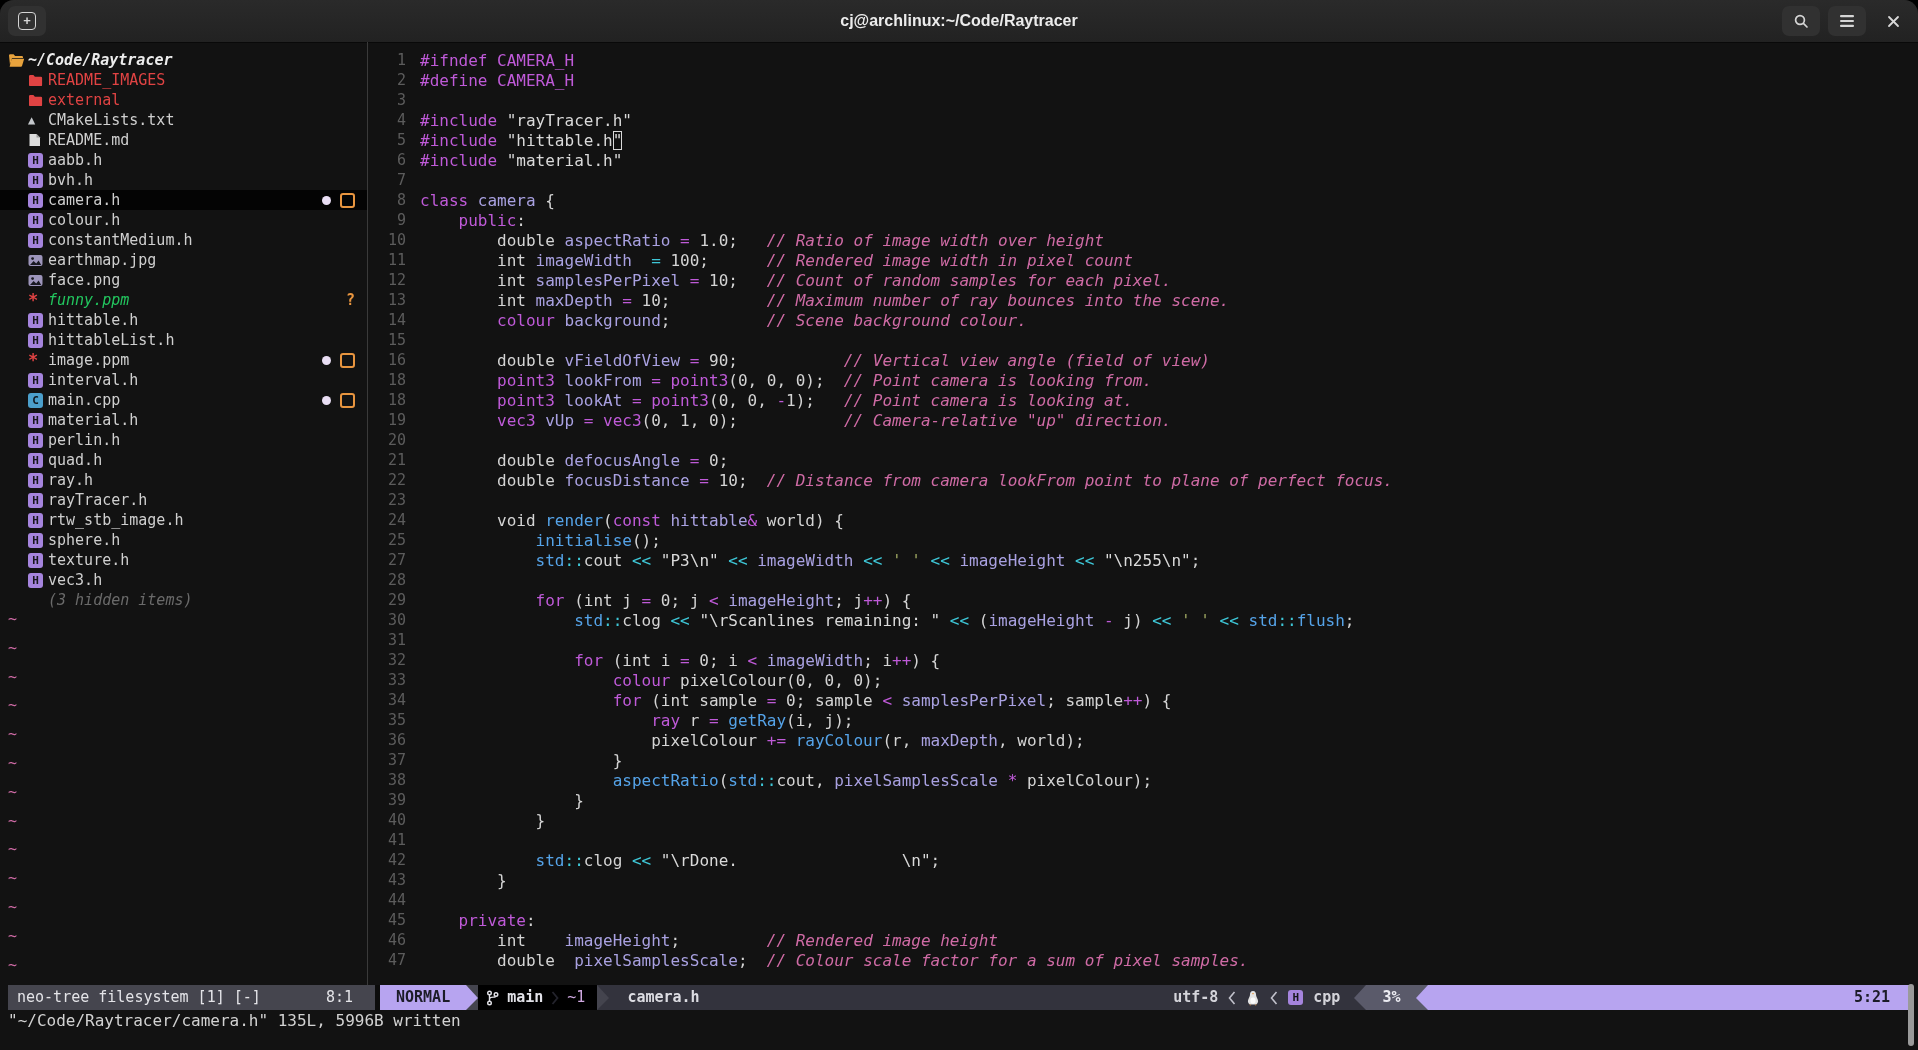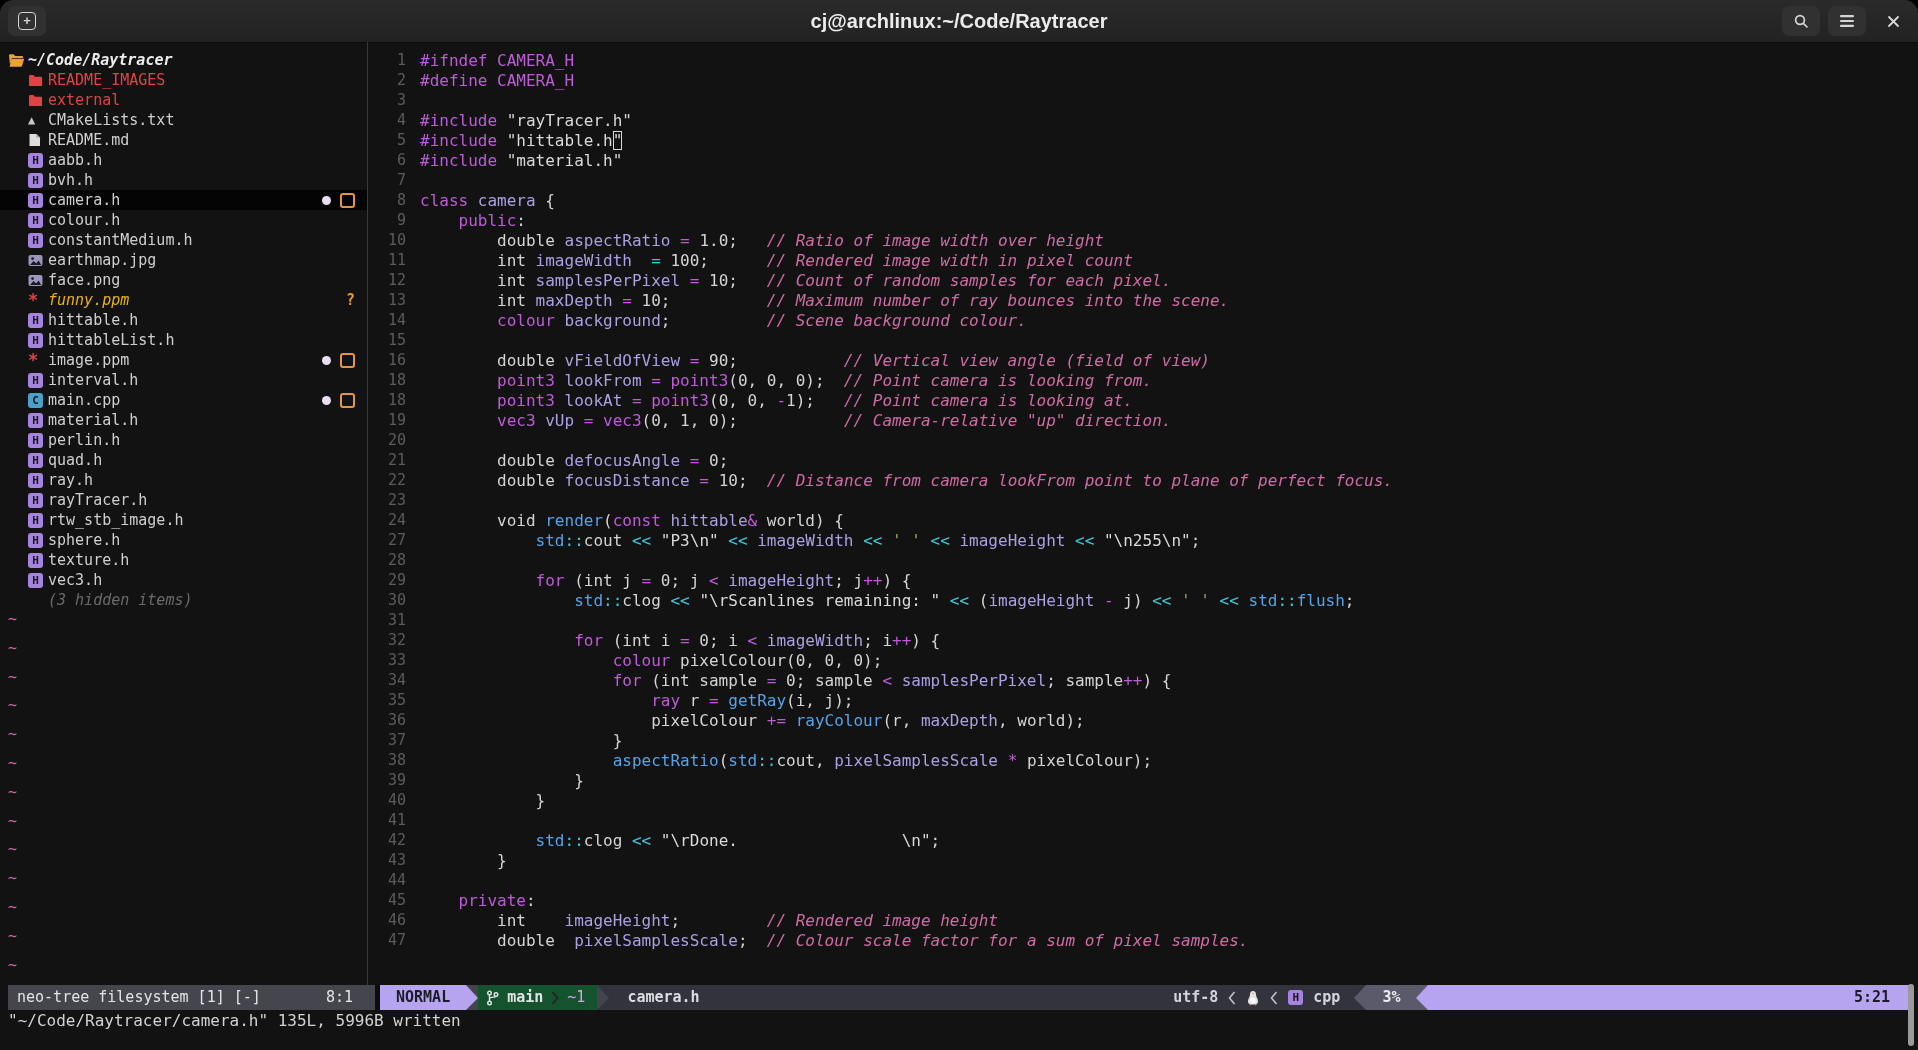--- a/index.html
+++ b/index.html
@@ -1,41 +1,41 @@
 <!DOCTYPE html>
 <html><head>
 <meta charset="utf-8">
 <style>
   html,body{margin:0;padding:0;background:#000;}
   body{width:1918px;height:1050px;overflow:hidden;font-family:"DejaVu Sans Mono",monospace;}
   .screen{position:absolute;top:0;left:0;width:1918px;height:1050px;background:#121212;border-radius:14px 14px 0 0;overflow:hidden;}
   
   .titlebar{position:absolute;top:0;left:0;right:0;height:42px;background:linear-gradient(#2a2a2a,#222222);border-bottom:1px solid #090909;display:flex;align-items:center;}
-  .tb-title{position:absolute;left:0;right:0;text-align:center;font-family:"Liberation Sans",sans-serif;font-weight:bold;font-size:20px;color:#ececec;pointer-events:none;}
+  .tb-title{position:absolute;left:0;right:0;text-align:center;font-family:"Liberation Sans",sans-serif;font-weight:bold;font-size:16px;color:#ececec;pointer-events:none;}
   .tb-btn{width:38px;height:30px;border-radius:7px;background:#313131;display:flex;align-items:center;justify-content:center;margin-left:8px;}
   .tb-btn.plain{background:transparent;}
   .plusbox{width:16px;height:16px;border:1.5px solid #d5d5d5;border-radius:4px;color:#d5d5d5;font-size:13px;line-height:15px;text-align:center;font-weight:bold;font-family:"Liberation Sans",sans-serif;}
   .tb-right{position:absolute;right:6px;display:flex;align-items:center;}
   
   .sidebar{position:absolute;left:0;top:42px;width:367px;height:943px;padding-top:8px;box-sizing:border-box;}
   .vsep{position:absolute;left:367px;top:42px;width:1px;height:943px;background:#3a3a3a;}
   .editor{position:absolute;left:368px;top:42px;right:0;height:943px;padding-top:8px;box-sizing:border-box;overflow:hidden;}
   .tree-row{display:flex;align-items:center;height:20px;font-size:15px;color:#cfcfcf;white-space:pre;padding-left:28px;box-sizing:border-box;}
   .tree-row.depth0{padding-left:8px;}
   .tree-row.sel{background:#040404;}
   .tree-ico{width:20px;flex:none;display:flex;align-items:center;justify-content:flex-start;}
   .badge{width:15px;height:15px;border-radius:3px;font-size:11px;font-weight:bold;display:flex;align-items:center;justify-content:center;}
   .badge.h{background:#a584dd;color:#17171c;}
   .badge.c{background:#4b9fcb;color:#10161c;}
   .ast{color:#e04343;font-weight:bold;font-size:17px;line-height:14px;}
   .tri{color:#c4c8cc;font-size:12px;}
   .lbl{flex:0 1 auto;}
   .lbl.root{color:#ececec;font-weight:bold;font-style:italic;}
   .lbl.red{color:#e04343;}
-  .lbl.orange{color:#eab308;font-style:italic;}
+  .lbl.orange{color:#22c55e;font-style:italic;}
   .lbl.muted{color:#6a6a6a;font-style:italic;}
   .mks{margin-left:auto;display:flex;align-items:center;gap:9px;padding-right:12px;}
   .mk-dot{width:9px;height:9px;border-radius:50%;background:#e9def4;}
   .mk-sq{width:11px;height:11px;border:2px solid #e8953f;border-radius:3px;}
   .mk-q{color:#e8953f;font-weight:bold;font-size:15px;}
   .tilde{position:absolute;left:8px;color:#cf6ba5;font-size:15px;height:20px;line-height:20px;}
   
   .code-row{display:flex;align-items:center;height:20px;white-space:pre;font-size:16px;color:#d4d4d4;}
   .lnum{width:38px;flex:none;text-align:right;color:#5c5c5c;margin-right:14px;font-size:15px;}
   .c-mg{color:#bf5ad8;}
@@ -50,21 +50,21 @@
   
   .statusline{position:absolute;left:8px;top:985px;height:25px;width:1902px;display:flex;align-items:stretch;font-size:15px;line-height:25px;}
   .sl-left{width:367px;flex:none;background:#45454e;color:#e4e4e8;display:flex;align-items:center;padding-left:9px;box-sizing:border-box;white-space:pre;}
   .sl-left .sl-pos{margin-left:auto;margin-right:22px;}
   .sl-gap{width:5px;flex:none;background:#0c0c0c;}
   .sl-mode{background:#b7a4f0;color:#1c1c28;font-weight:bold;padding:0 16px;flex:none;}
   .arr{width:0;height:0;flex:none;border-top:13px solid transparent;border-bottom:12px solid transparent;}
   .arr.r{border-left-width:12px;border-left-style:solid;}
   .arr.l{border-right-width:12px;border-right-style:solid;}
   .a-mode{border-left-color:#b7a4f0;background:#44444e;}
-  .sl-git{background:#14532d;display:flex;align-items:center;gap:8px;padding:0 12px 0 8px;flex:none;color:#e2e2e8;}
+  .sl-git{background:#000000;display:flex;align-items:center;gap:8px;padding:0 12px 0 8px;flex:none;color:#e2e2e8;}
   .sl-git .branch{font-weight:bold;}
   .sl-git .diff{color:#cfa8e0;}
   .a-git{border-left-color:#44444e;background:#33333d;}
   .sl-file{background:#33333d;color:#dcdce2;padding:0 18px;flex:none;font-weight:bold;}
   .sl-fill{flex:1;background:#33333d;}
   .sl-right{background:#33333d;color:#d4d4da;display:flex;align-items:center;gap:10px;padding:8px 14px;flex:none;font-weight:bold;}
   .a-pct{border-right-color:#5a5a6a;background:#33333d;}
   .sl-pct{background:#5a5a6a;color:#ececf2;padding:0 16px;flex:none;font-weight:bold;}
   .a-pos{border-right-color:#b7a4f0;background:#5a5a6a;}
   .sl-pospos{background:#b7a4f0;color:#1c1c28;font-weight:bold;padding:0 20px;flex:1;text-align:right;}
@@ -191,20 +191,21 @@
         <div class="code-row"><span class="lnum">15</span></div>
         <div class="code-row"><span class="lnum">16</span><span class="c-fg">        double </span><span class="c-vi">vFieldOfView</span><span class="c-mg"> = </span><span class="c-fg">90;           </span><span class="c-cm">// Vertical view angle (field of view)</span></div>
         <div class="code-row"><span class="lnum">18</span><span class="c-mg">        point3 </span><span class="c-vi">lookFrom</span><span class="c-mg"> = point3</span><span class="c-fg">(0, 0, 0);  </span><span class="c-cm">// Point camera is looking from.</span></div>
         <div class="code-row"><span class="lnum">18</span><span class="c-mg">        point3 </span><span class="c-vi">lookAt</span><span class="c-mg"> = point3</span><span class="c-fg">(0, 0, </span><span class="c-mg">-</span><span class="c-fg">1);   </span><span class="c-cm">// Point camera is looking at.</span></div>
         <div class="code-row"><span class="lnum">19</span><span class="c-mg">        vec3 </span><span class="c-vi">vUp</span><span class="c-mg"> = vec3</span><span class="c-fg">(0, 1, 0);           </span><span class="c-cm">// Camera-relative "up" direction.</span></div>
         <div class="code-row"><span class="lnum">20</span></div>
         <div class="code-row"><span class="lnum">21</span><span class="c-fg">        double </span><span class="c-vi">defocusAngle</span><span class="c-mg"> = </span><span class="c-fg">0;  </span></div>
         <div class="code-row"><span class="lnum">22</span><span class="c-fg">        double </span><span class="c-vi">focusDistance</span><span class="c-mg"> = </span><span class="c-fg">10;  </span><span class="c-cm">// Distance from camera lookFrom point to plane of perfect focus.</span></div>
         <div class="code-row"><span class="lnum">23</span></div>
         <div class="code-row"><span class="lnum">24</span><span class="c-fg">        void </span><span class="c-bl">render</span><span class="c-fg">(</span><span class="c-mg">const </span><span class="c-vi">hittable</span><span class="c-mg">&amp;</span><span class="c-fg"> world) {</span></div>
+        <div class="code-row"><span class="lnum">25</span><span class="c-fg">            </span><span class="c-bl">initialise</span><span class="c-fg">();</span></div>
         <div class="code-row"><span class="lnum">27</span><span class="c-fg">            </span><span class="c-bl">std</span><span class="c-cy">::</span><span class="c-fg">cout </span><span class="c-cy">&lt;&lt; </span><span class="c-st">"P3\n"</span><span class="c-cy"> &lt;&lt; </span><span class="c-vi">imageWidth</span><span class="c-cy"> &lt;&lt; </span><span class="c-ol">' '</span><span class="c-cy"> &lt;&lt; </span><span class="c-vi">imageHeight</span><span class="c-cy"> &lt;&lt; </span><span class="c-st">"\n255\n"</span><span class="c-fg">;</span></div>
         <div class="code-row"><span class="lnum">28</span></div>
         <div class="code-row"><span class="lnum">29</span><span class="c-fg">            </span><span class="c-mg">for </span><span class="c-fg">(int j </span><span class="c-mg">= </span><span class="c-fg">0; j </span><span class="c-mg">&lt; </span><span class="c-vi">imageHeight</span><span class="c-fg">; j</span><span class="c-mg">++</span><span class="c-fg">) {</span></div>
         <div class="code-row"><span class="lnum">30</span><span class="c-fg">                </span><span class="c-bl">std</span><span class="c-cy">::</span><span class="c-fg">clog </span><span class="c-cy">&lt;&lt; </span><span class="c-st">"\rScanlines remaining: "</span><span class="c-cy"> &lt;&lt; </span><span class="c-fg">(</span><span class="c-vi">imageHeight</span><span class="c-mg"> - </span><span class="c-fg">j) </span><span class="c-cy">&lt;&lt; </span><span class="c-ol">' '</span><span class="c-cy"> &lt;&lt; </span><span class="c-bl">std</span><span class="c-cy">::</span><span class="c-bl">flush</span><span class="c-fg">;</span></div>
         <div class="code-row"><span class="lnum">31</span></div>
         <div class="code-row"><span class="lnum">32</span><span class="c-fg">                </span><span class="c-mg">for </span><span class="c-fg">(int i </span><span class="c-mg">= </span><span class="c-fg">0; i </span><span class="c-mg">&lt; </span><span class="c-vi">imageWidth</span><span class="c-fg">; i</span><span class="c-mg">++</span><span class="c-fg">) {</span></div>
         <div class="code-row"><span class="lnum">33</span><span class="c-mg">                    colour </span><span class="c-fg">pixelColour(0, 0, 0);</span></div>
         <div class="code-row"><span class="lnum">34</span><span class="c-fg">                    </span><span class="c-mg">for </span><span class="c-fg">(int sample </span><span class="c-mg">= </span><span class="c-fg">0; sample </span><span class="c-mg">&lt; </span><span class="c-vi">samplesPerPixel</span><span class="c-fg">; sample</span><span class="c-mg">++</span><span class="c-fg">) {</span></div>
         <div class="code-row"><span class="lnum">35</span><span class="c-mg">                        ray </span><span class="c-fg">r </span><span class="c-mg">= </span><span class="c-bl">getRay</span><span class="c-fg">(i, j);</span></div>
         <div class="code-row"><span class="lnum">36</span><span class="c-fg">                        pixelColour </span><span class="c-mg">+= </span><span class="c-bl">rayColour</span><span class="c-fg">(r, </span><span class="c-vi">maxDepth</span><span class="c-fg">, world);</span></div>

